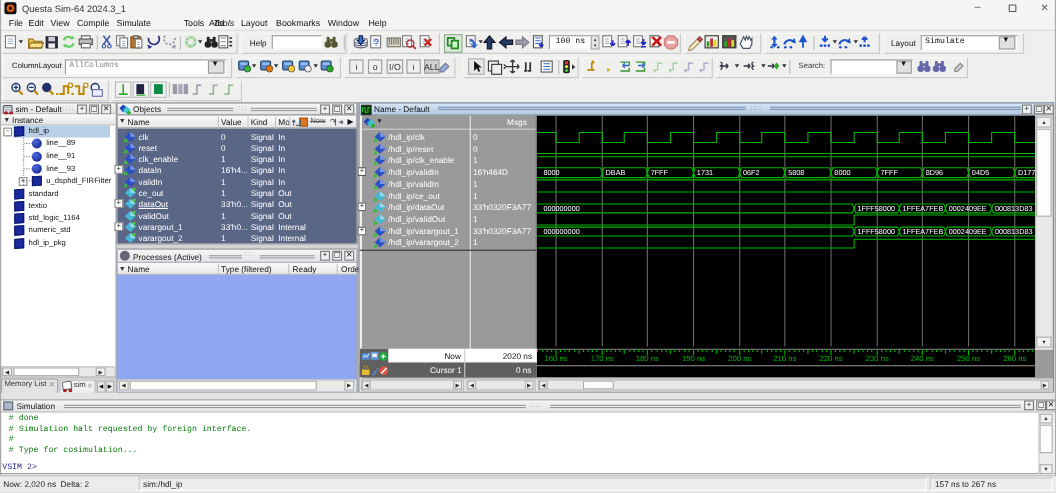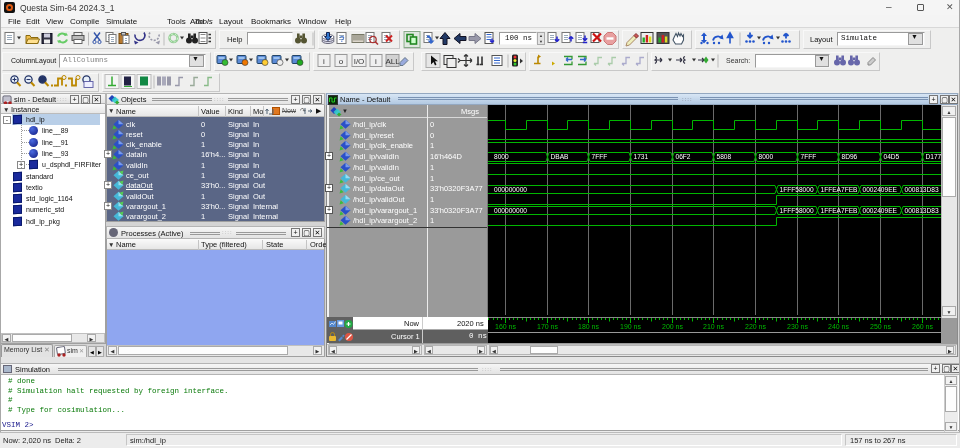--- a/index.html
+++ b/index.html
@@ -558,21 +558,21 @@
 <div class="abs" style="left:236px;top:232px;width:50px;height:1px;background:#999;"></div>
 <div class="abs" style="left:236px;top:234px;width:50px;height:1px;background:#999;"></div>
 <div class="abs" style="left:291px;top:228px;width:9px;height:9px;background:#f0f0f0;border:1px solid #777;font-size:7px;line-height:7px;text-align:center;color:#111;font-family:'Liberation Sans',sans-serif;">+</div>
 <div class="abs" style="left:302px;top:228px;width:9px;height:9px;background:#f0f0f0;border:1px solid #777;font-size:7px;line-height:7px;text-align:center;color:#111;font-family:'Liberation Sans',sans-serif;">▢</div>
 <div class="abs" style="left:313px;top:228px;width:9px;height:9px;background:#f0f0f0;border:1px solid #777;font-size:7px;line-height:7px;text-align:center;color:#111;font-family:'Liberation Sans',sans-serif;">✕</div>
 
 <div class="abs" style="left:107px;top:239px;width:217px;height:11px;background:linear-gradient(#fafafa,#e6e6e6);border-bottom:1px solid #bbb;"></div>
 <div class="t" style="left:108px;top:241px;font-size:6.5px;color:#333;">▼</div>
 <div class="t" style="left:116px;top:240px;font-size:7.5px;color:#111;">Name</div>
 <div class="t" style="left:201px;top:240px;font-size:7.5px;color:#111;">Type (filtered)</div>
-<div class="t" style="left:266px;top:240px;font-size:7.5px;color:#111;">State</div>
+<div class="t" style="left:266px;top:240px;font-size:7.5px;color:#111;">Ready</div>
 <div class="t" style="left:310px;top:240px;font-size:7.5px;color:#111;">Orde</div>
 <div class="abs" style="left:198px;top:240px;width:1px;height:10px;background:#c4c4c4;"></div>
 <div class="abs" style="left:262px;top:240px;width:1px;height:10px;background:#c4c4c4;"></div>
 <div class="abs" style="left:306px;top:240px;width:1px;height:10px;background:#c4c4c4;"></div>
 
 <div class="abs" style="left:107px;top:345px;width:217px;height:11px;background:#e8e8e8;border-top:1px solid #c0c0c0;"></div>
 <div class="abs" style="left:108px;top:346px;width:9px;height:9px;background:#f2f2f2;border:1px solid #aaa;font-size:5px;text-align:center;line-height:9px;color:#333;">◀</div>
 <div class="abs" style="left:118px;top:346px;width:170px;height:9px;background:#fdfdfd;border:1px solid #aaa;"></div>
 <div class="abs" style="left:313px;top:346px;width:9px;height:9px;background:#f2f2f2;border:1px solid #aaa;font-size:5px;text-align:center;line-height:9px;color:#333;">▶</div>
 
@@ -872,21 +872,21 @@
 <div class="abs" style="left:942px;top:106px;width:14px;height:10px;background:#f0f0f0;border:1px solid #aaa;font-size:5px;text-align:center;line-height:10px;color:#333;">▲</div>
 <div class="abs" style="left:942px;top:117px;width:14px;height:80px;background:#fdfdfd;border:1px solid #aaa;"></div>
 <div class="abs" style="left:942px;top:306px;width:14px;height:10px;background:#f0f0f0;border:1px solid #aaa;font-size:5px;text-align:center;line-height:10px;color:#333;">▼</div>
 
 <div class="abs" style="left:327px;top:317px;width:161px;height:13px;background:#fff;border-bottom:1px solid #aaa;"></div>
 <div class="abs" style="left:327px;top:317px;width:26px;height:13px;background:#616161;"></div>
 <div class="t" style="left:404px;top:319px;font-size:7.5px;color:#111;">Now</div>
 <div class="t" style="left:457px;top:319px;font-size:7.5px;color:#111;">2020 ns</div>
 <div class="abs" style="left:327px;top:330px;width:161px;height:13px;background:#5f5f5f;"></div>
 <div class="t" style="left:391px;top:332px;font-size:7.5px;color:#fff;">Cursor 1</div>
-<div class="t" style="left:469px;top:332px;font-size:7.5px;color:#fff;font-family:Liberation Mono, monospace;">0 ns</div>
+<div class="t" style="left:469px;top:332px;font-size:7.5px;color:#fff;">0 ns</div>
 <div class="abs" style="left:422px;top:317px;width:1px;height:26px;background:#ccc;"></div>
 <div id="waverowicons">
     <svg class="abs" style="left:329px;top:319px;" width="24" height="10">
     <rect x="0" y="2" width="7" height="6" fill="#5588cc"></rect>
       <path d="M1 6 l2 -2 1.5 1.5 2 -3" stroke="#cde" fill="none"></path>
     <rect x="8" y="1" width="7" height="7" fill="#6699dd"></rect>
       <rect x="9.5" y="2.5" width="4" height="3" fill="#fff"></rect>
     <circle cx="19.5" cy="5" r="4" fill="#22aa44"></circle>
       <path d="M17.5 5 h4 M19.5 3 v4" stroke="#fff" stroke-width="1.2"></path>
     </svg>

